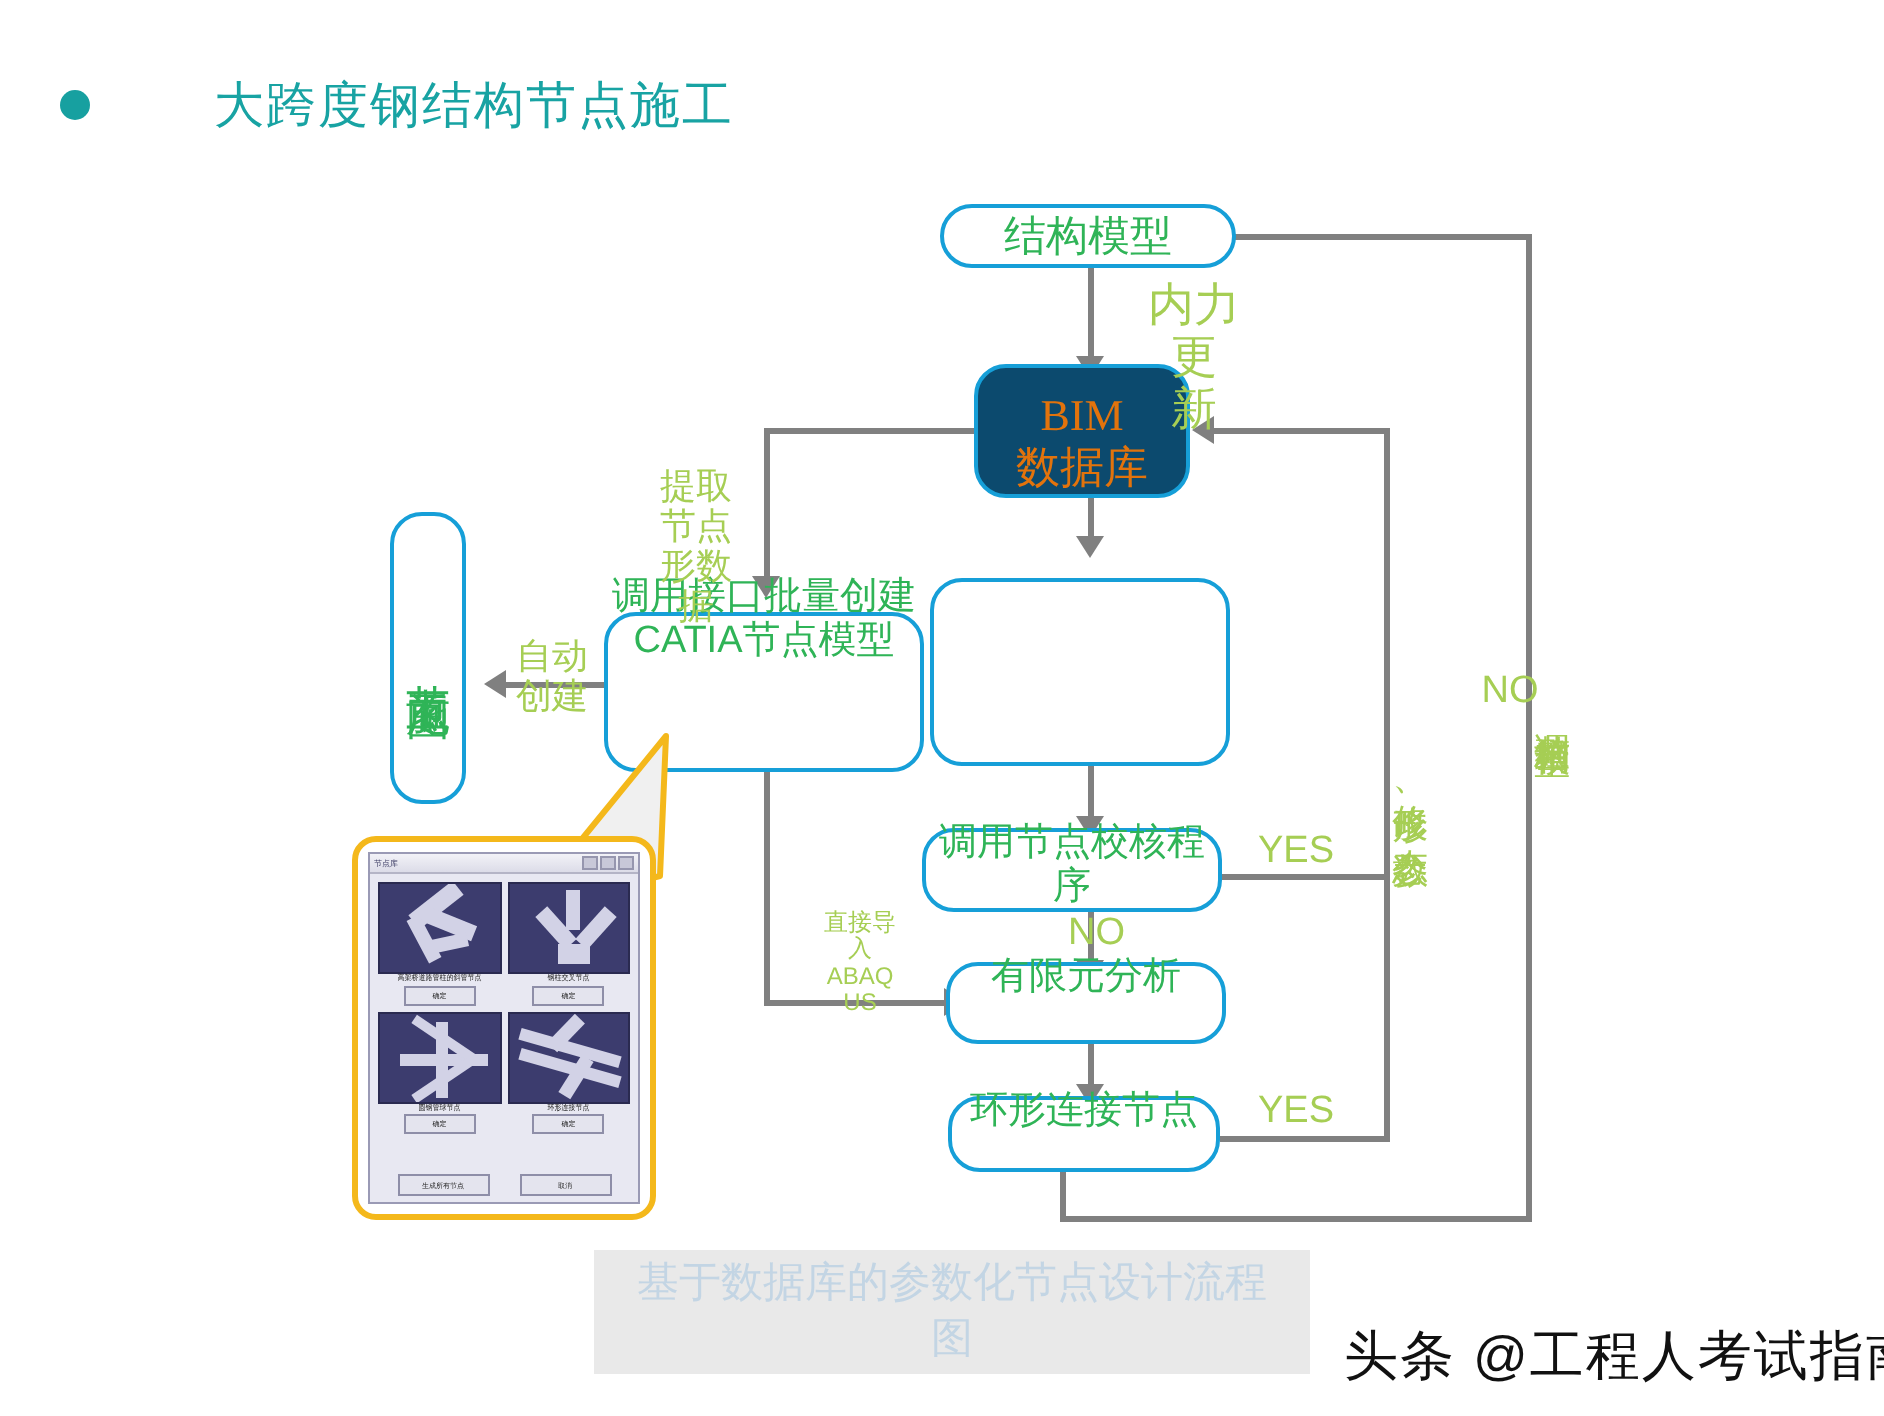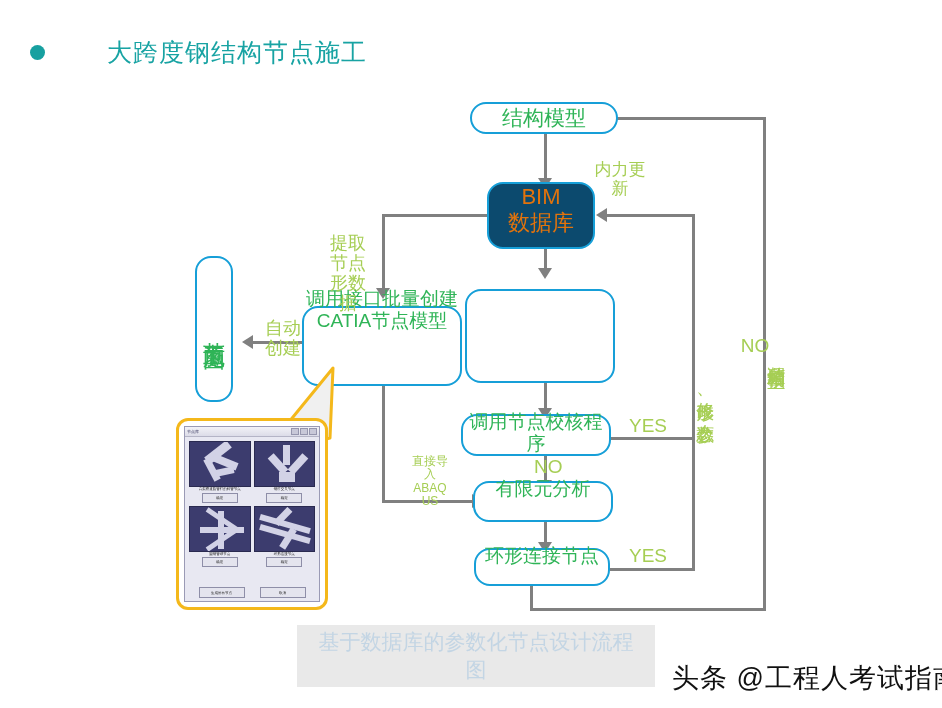--- a/index.html
+++ b/index.html
@@ -12,22 +12,22 @@
 
   
   .title-row{position:absolute;left:30px;top:36px;display:flex;align-items:center;gap:18px;}
   .bullet{width:15px;height:15px;border-radius:50%;background:#17a0a0;display:block;}
   .title-text{font-size:25px;color:#18a3a3;letter-spacing:1px;white-space:nowrap;margin-left:44px;}
 
   
   .node{
     position:absolute;box-sizing:border-box;
     border:2.5px solid #169fd8;border-radius:16px;background:#ffffff;
-    color:#2fb457;display:flex;align-items:center;justify-content:flex-start;
-    text-align:center;line-height:1.18;
+    color:#2fb457;display:flex;align-items:center;justify-content:flex-end;
+    text-align:center;line-height:1.18;font-family:Liberation Serif, serif;
   }
   .node.fill{background:#0c4a6e;border-color:#169fd8;color:#e2730c;}
   .node .inner{width:100%;padding:0 4px;}
 
   .vtext{
     position:absolute;box-sizing:border-box;
     border:2.5px solid #169fd8;border-radius:16px;background:#fff;
     color:#2fb457;display:flex;align-items:center;justify-content:center;
     writing-mode:vertical-rl;text-orientation:upright;
     letter-spacing:2px;line-height:1;
@@ -160,29 +160,29 @@
   <div class="node" style="left:474px;top:548px;width:136px;height:38px;font-size:19px;"></div>
   <div class="overflow-label" style="left:476px;top:545px;width:132px;font-size:19px;">环形连接节点</div>
 
   <div class="node" style="left:302px;top:306px;width:160px;height:80px;font-size:19px;"></div>
   <div class="overflow-label" style="left:303px;top:288px;width:158px;font-size:19px;">调用接口批量创建CATIA节点模型</div>
 
   <div class="vtext" style="left:195px;top:256px;width:38px;height:146px;font-size:22px;">
     <span>节点施工图</span>
   </div>
 
-  <div class="elabel" style="left:588px;top:140px;width:64px;font-size:17px;margin-top:20px;">内力更
+  <div class="elabel" style="left:565px;top:140px;width:64px;font-size:23px;">内力更
 新</div>
 
   <div class="elabel" style="left:325px;top:233px;width:46px;font-size:18px;">提取
 节点
 形数
 据</div>
 
-  <div class="elabel" style="left:251px;top:318px;width:50px;font-size:18px;text-align:right;">自动
+  <div class="elabel" style="left:251px;top:318px;width:50px;font-size:18px;">自动
 创建</div>
 
   <div class="elabel" style="left:625px;top:415px;width:46px;font-size:19px;">YES</div>
 
   <div class="elabel" style="left:534px;top:456px;width:40px;font-size:19px;text-align:left;">NO</div>
 
   <div class="elabel" style="left:625px;top:545px;width:46px;font-size:19px;">YES</div>
 
   <div class="elabel" style="left:394px;top:455px;width:72px;font-size:12px;">直接导
 入

